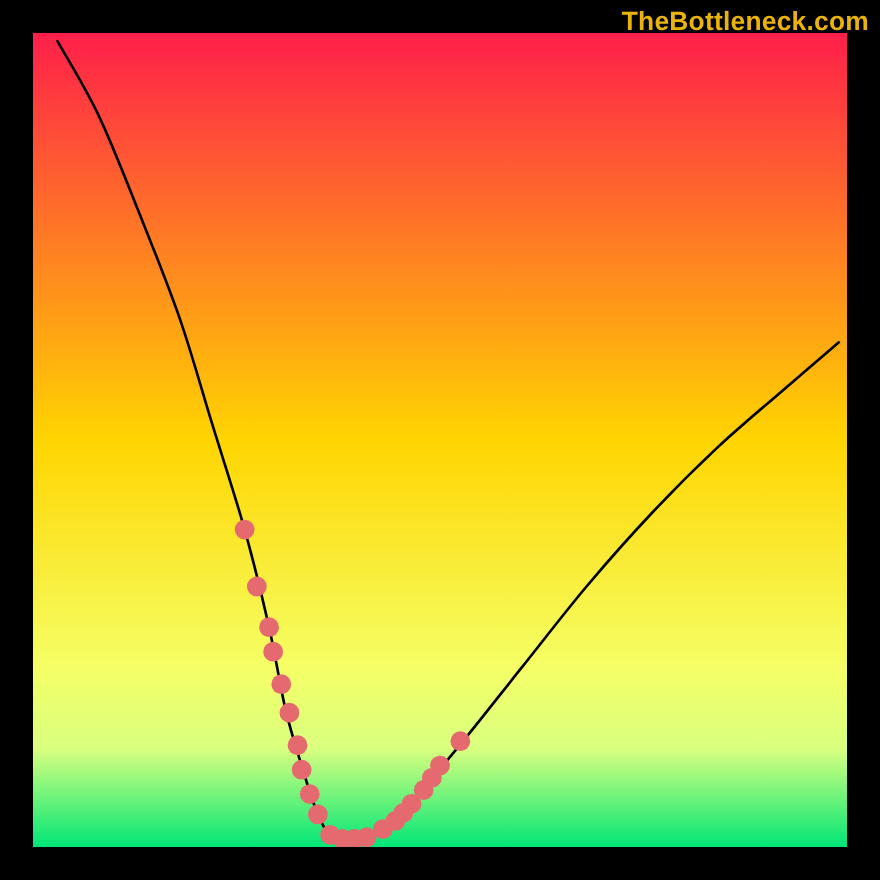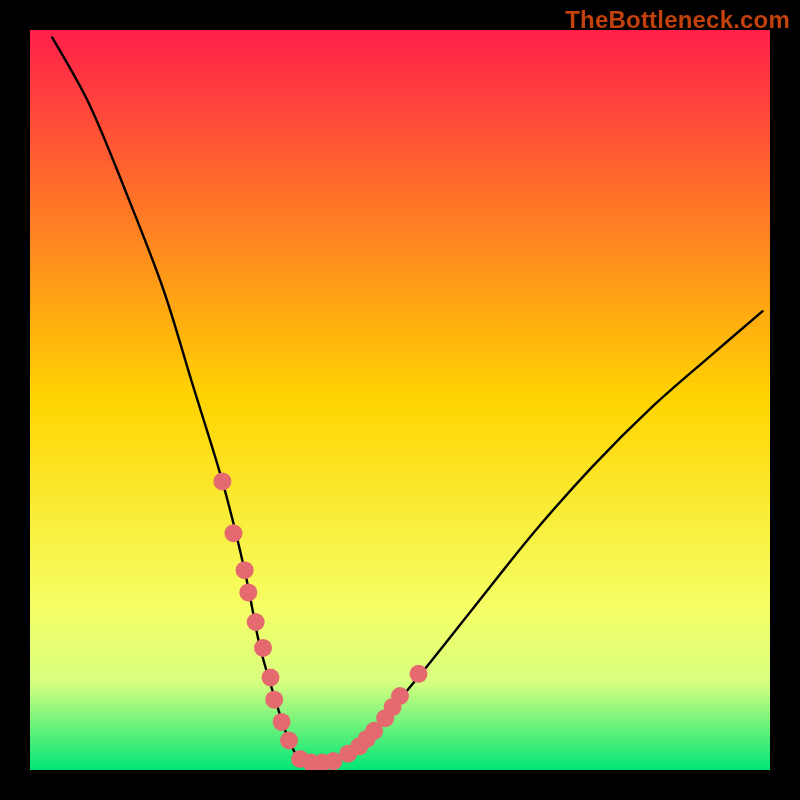--- a/index.html
+++ b/index.html
@@ -1,20 +1,20 @@
 <!DOCTYPE html>
 <html><head>
 <meta charset="utf-8">
 <style>
   html,body{margin:0;padding:0;width:800px;height:800px;background:#000;overflow:hidden}
   .stage{position:relative;width:800px;height:800px;background:#000}
   .plot{position:absolute;left:30px;top:30px;width:740px;height:740px;overflow:hidden}
   .grad{position:absolute;inset:0}
   svg.curve{position:absolute;inset:0}
-  .watermark{position:absolute;top:6px;right:10px;font:600 24px Arial,Helvetica,sans-serif;color:#c2410c;letter-spacing:.2px}
+  .watermark{position:absolute;top:6px;right:10px;font:600 24px Arial,Helvetica,sans-serif;color:#eab308;letter-spacing:.2px}
 </style>
 </head>
 <body>
 
 <div class="stage">
   <div class="plot">
     <svg class="grad" viewBox="0 0 740 740" preserveAspectRatio="none">
       <defs>
         <linearGradient id="bg" x1="0" y1="0" x2="0" y2="1">
             <stop offset="0%" stop-color="#ff1f4a"></stop>

